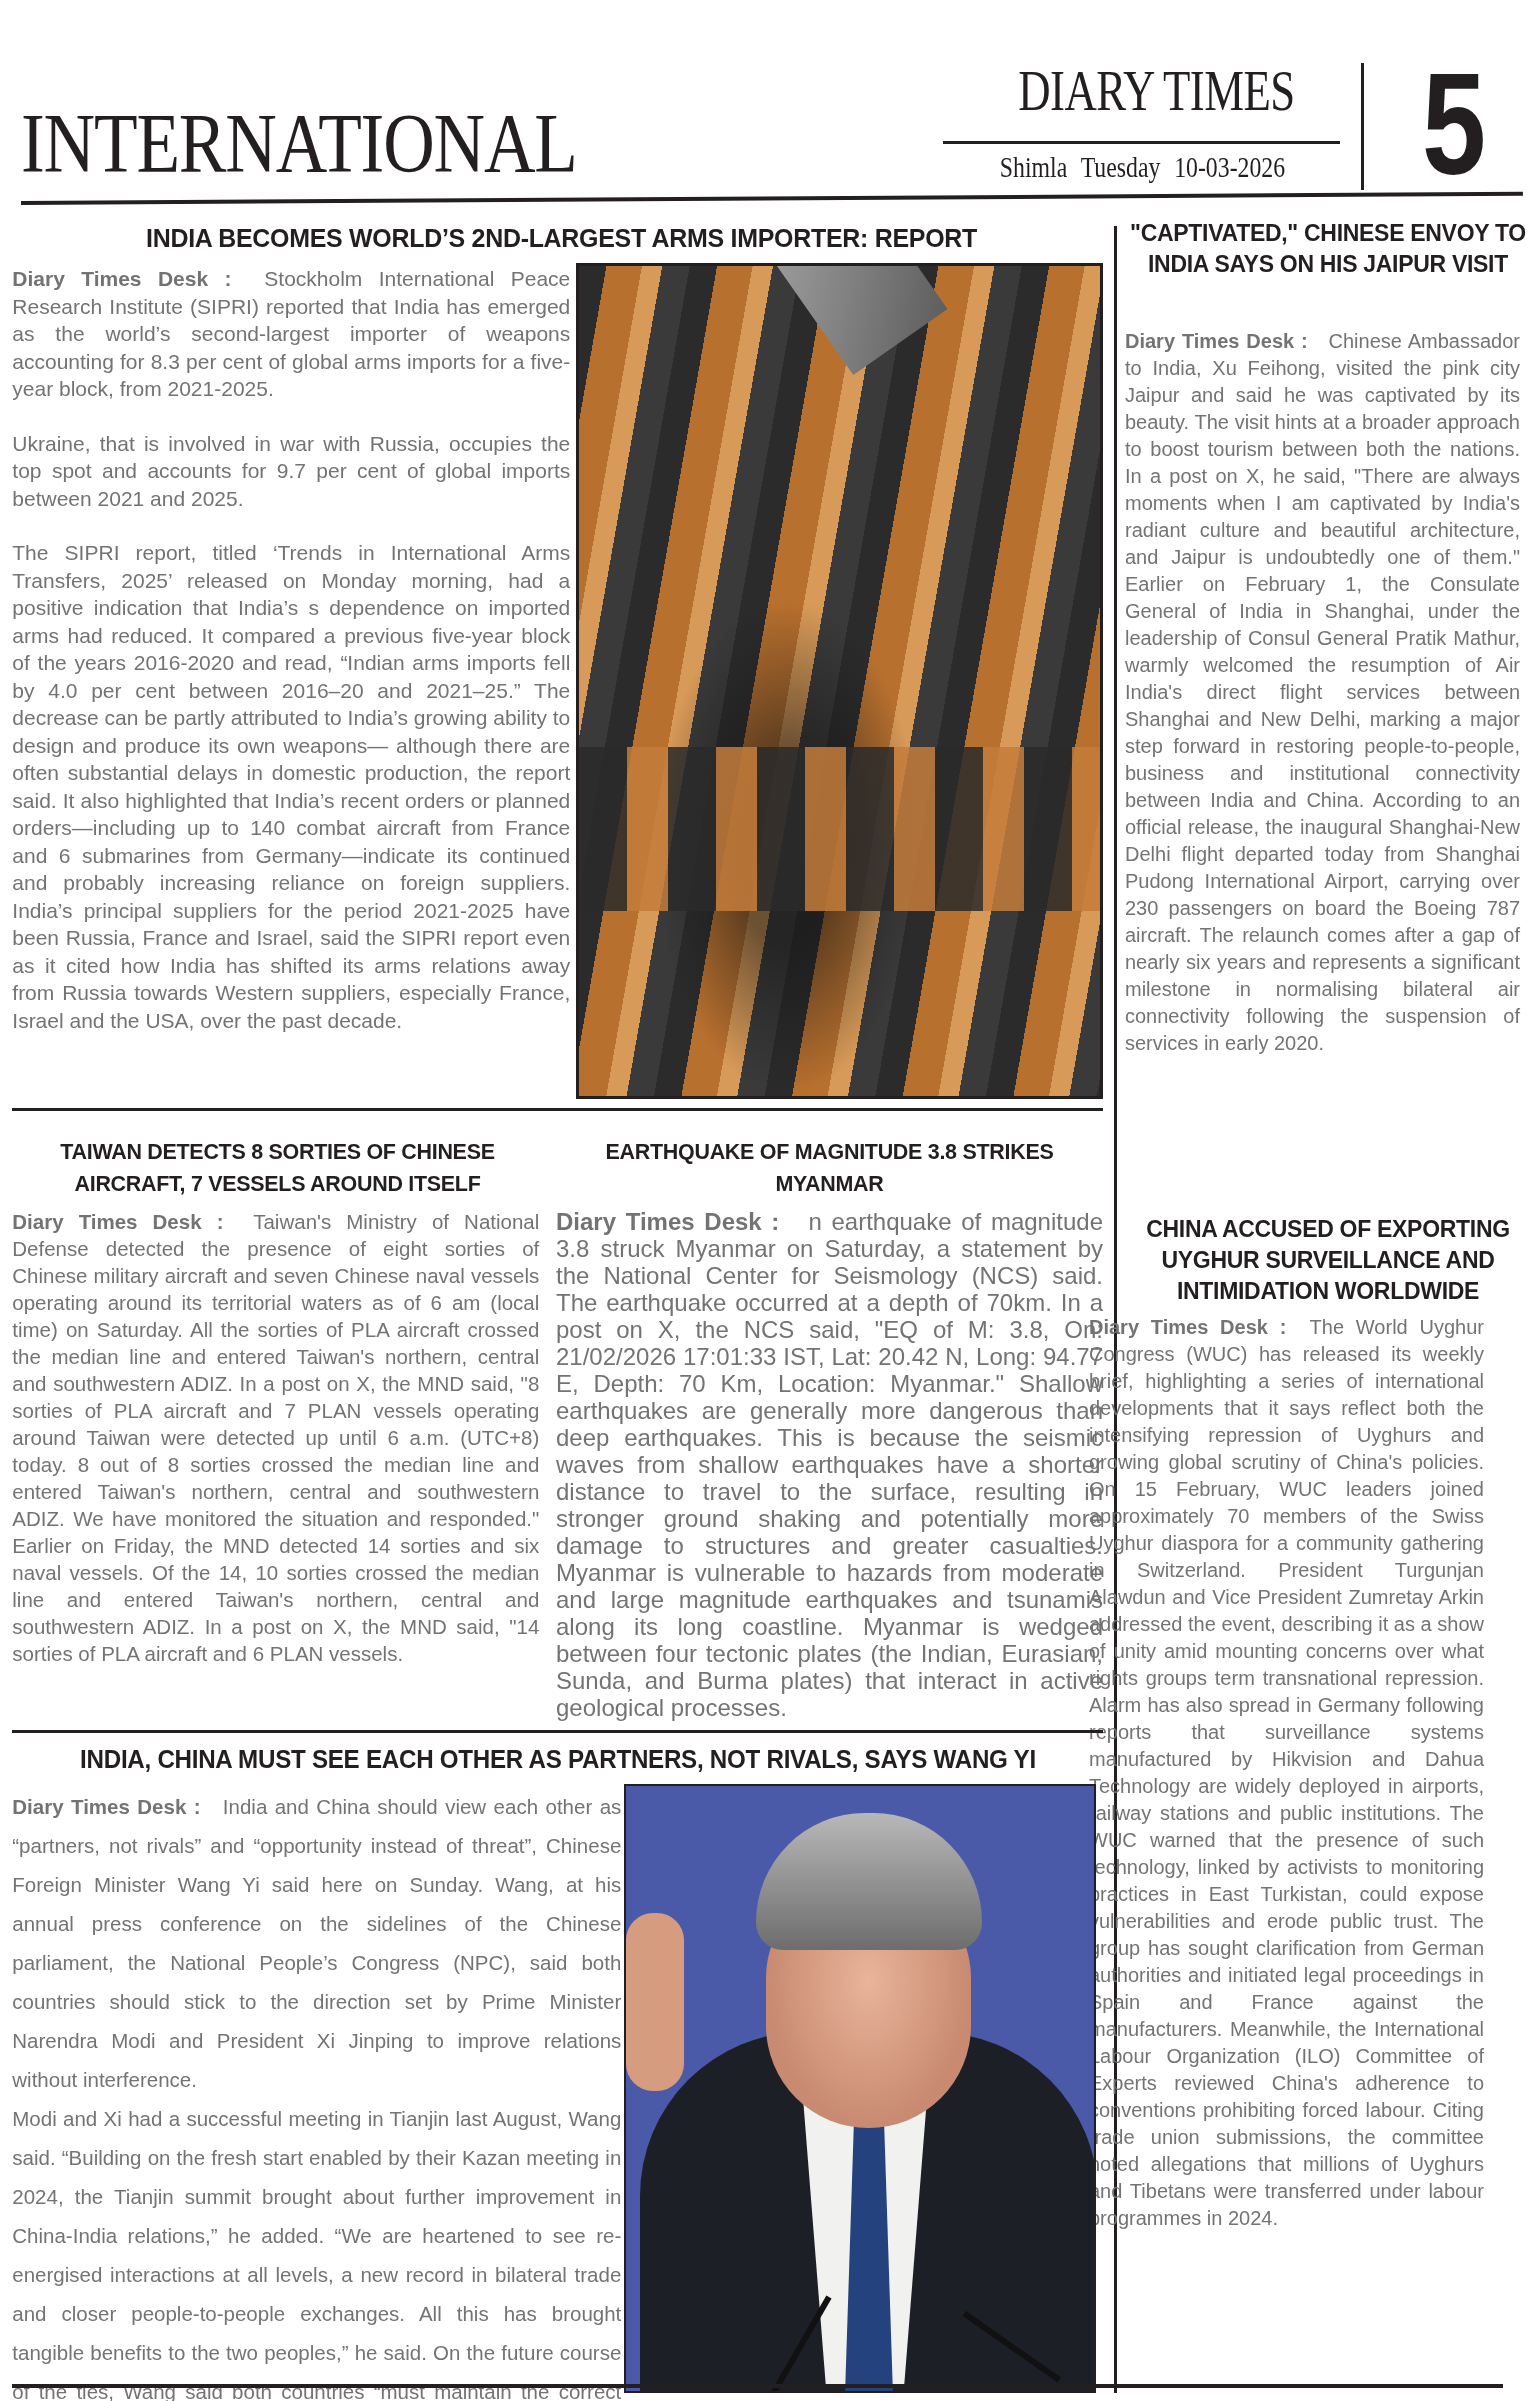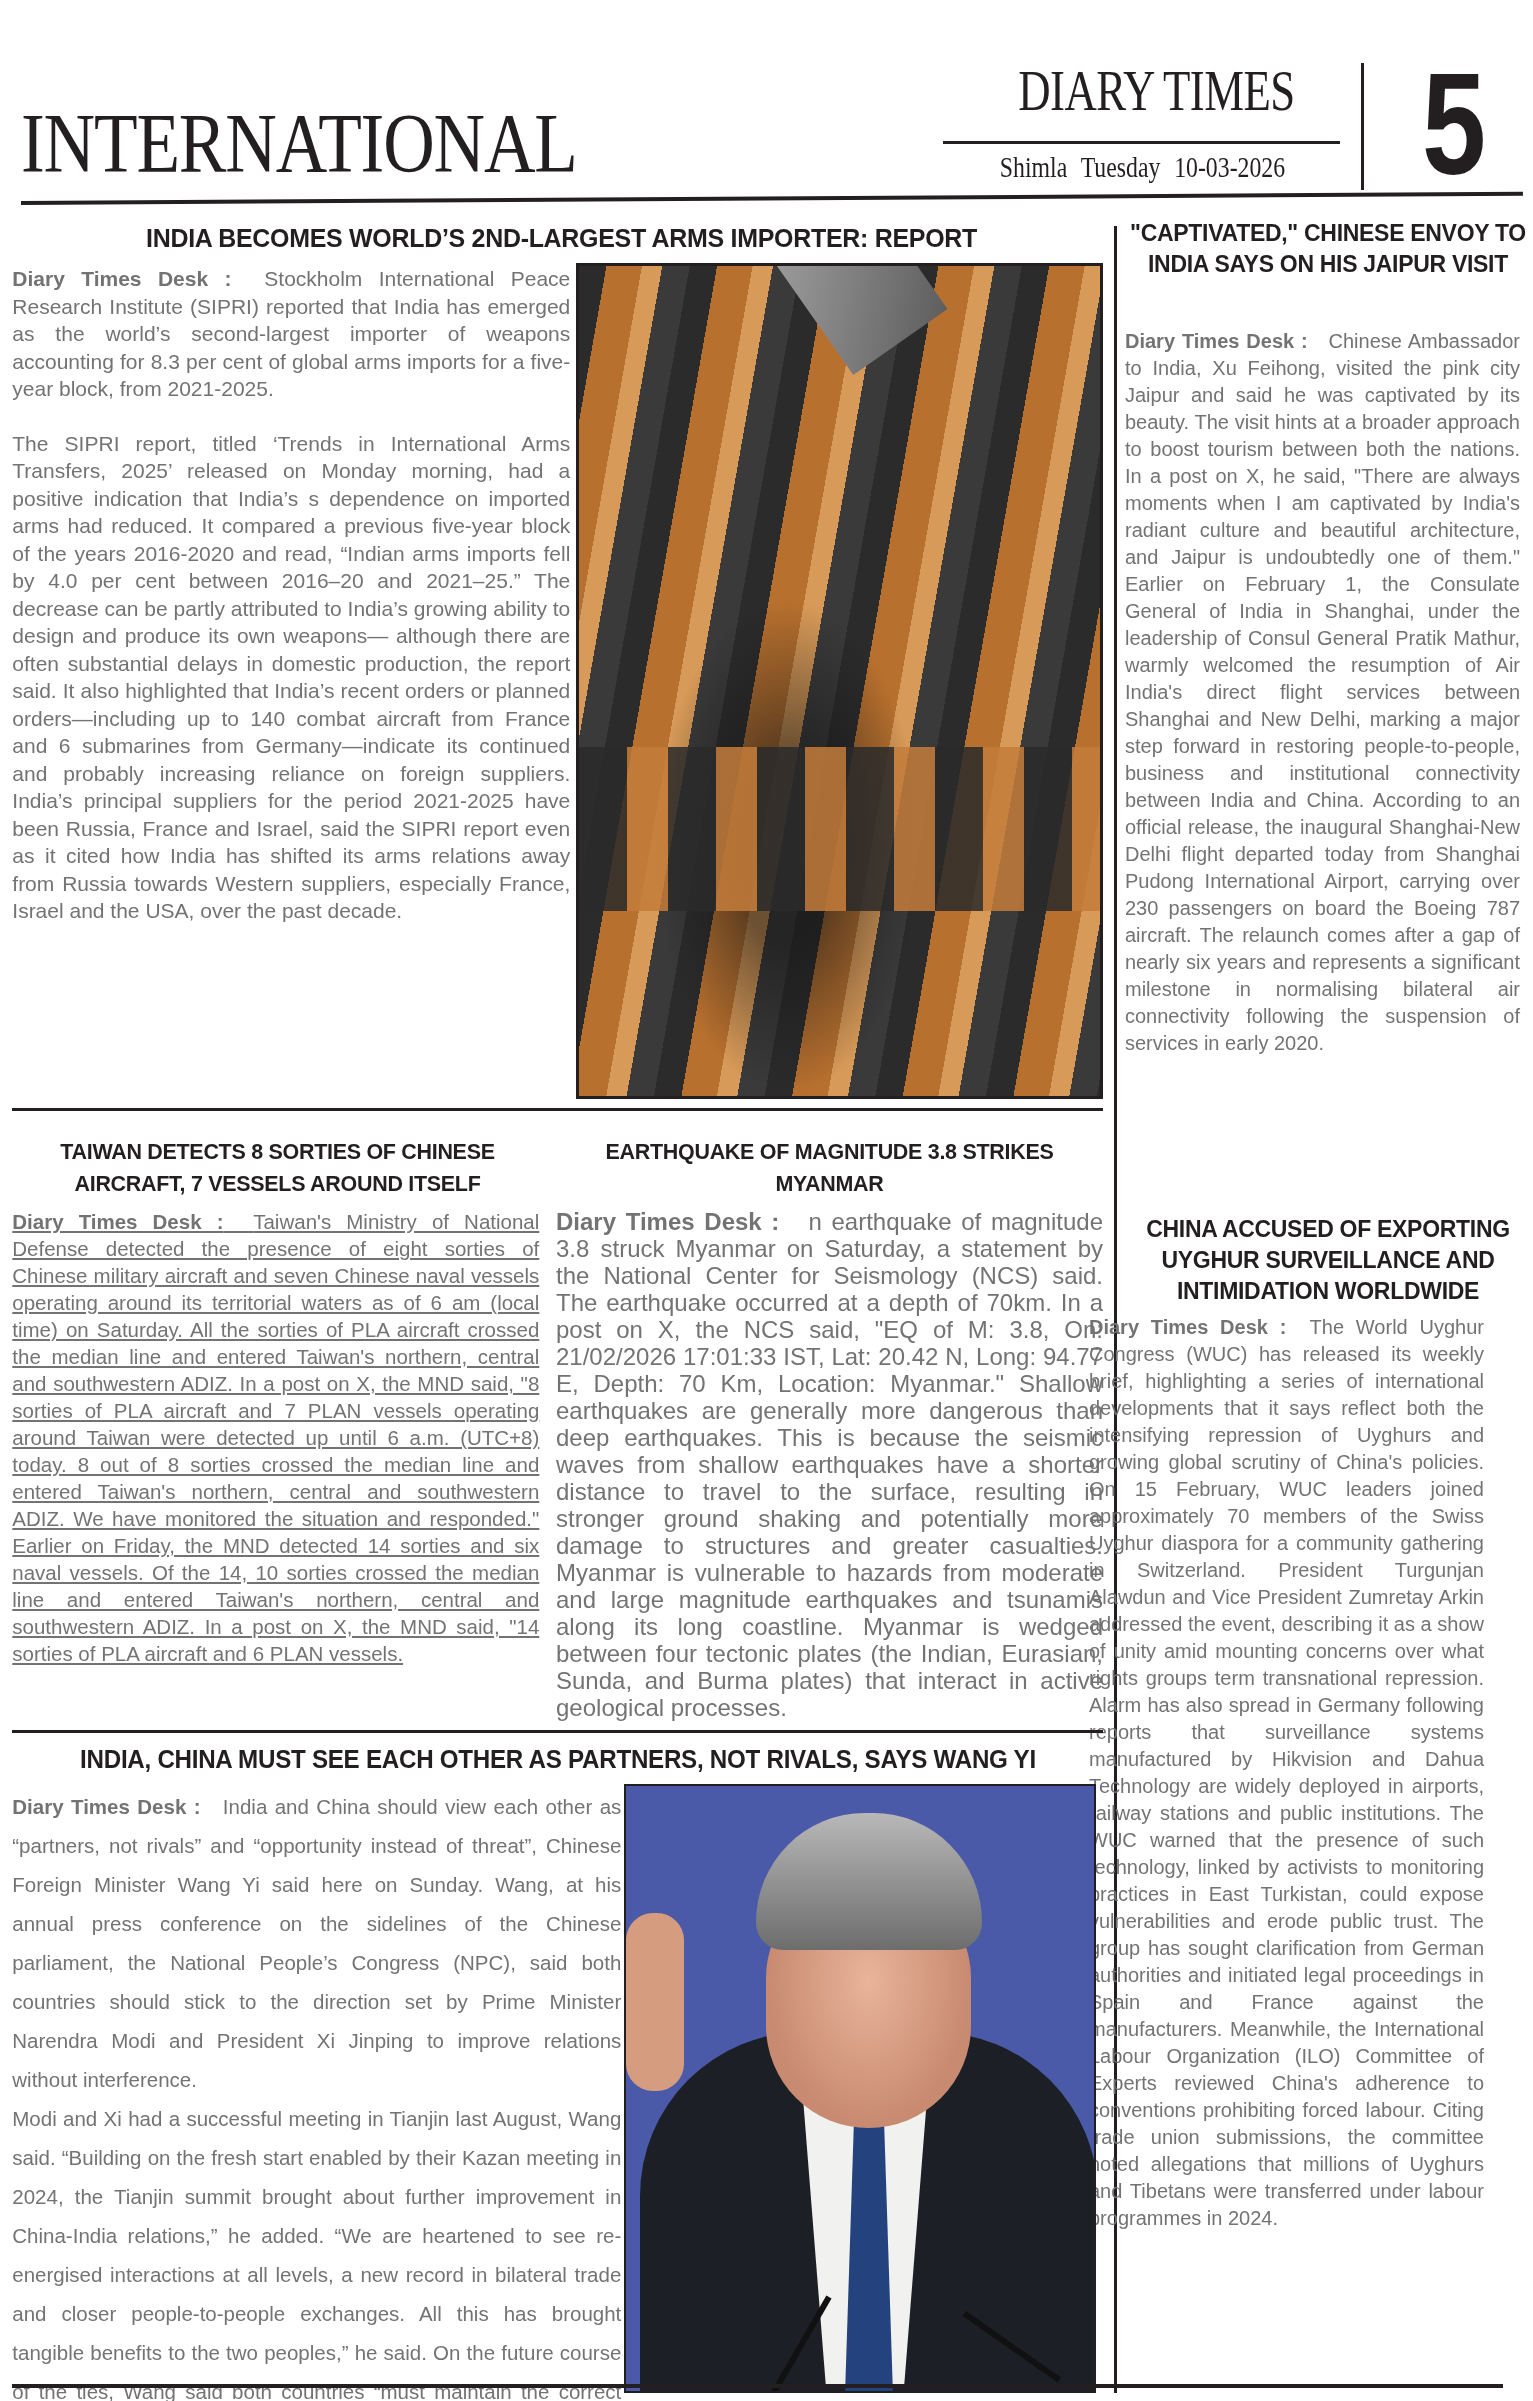--- a/index.html
+++ b/index.html
@@ -78,21 +78,21 @@
   #a2-head { left: 1128px; top: 218px; width: 400px; font-size: 23px; line-height: 31px; }
   #a2-body { left: 1125px; top: 328px; width: 395px; font-size: 20px; line-height: 27px; }
   #a5-head { left: 1128px; top: 1214px; width: 400px; font-size: 23px; line-height: 31px; }
   #a5-body { left: 1089px; top: 1314px; width: 395px; font-size: 20px; line-height: 27px; }
 
   
   .mid-rule-1 { left: 12.3px; top: 1108px; width: 1091px; height: 2.7px; }
 
   
   #a3-head { left: 13.7px; top: 1136px; width: 527px; font-size: 22.6px; line-height: 32px; transform: scaleX(0.95); }
-  #a3-body { left: 12.3px; top: 1208px; width: 527px; font-size: 20.5px; line-height: 27px; text-decoration: underline; }
+  #a3-body { left: 12.3px; top: 1208px; width: 527px; font-size: 20.5px; line-height: 27px; }
 
   
   #a4-head { left: 556px; top: 1136px; width: 547px; font-size: 22.6px; line-height: 32px; transform: scaleX(0.95); }
   #a4-body { left: 556px; top: 1208px; width: 547px; font-size: 24px; line-height: 27px; }
 
   .mid-rule-2 { left: 12.3px; top: 1730px; width: 1091px; height: 2.7px; }
 
   
   #a6-head { left: 13.7px; top: 1741px; width: 1088px; font-size: 26px; line-height: 36px; transform: scaleX(0.93); }
   #a6-body { left: 12.3px; top: 1787px; width: 609px; font-size: 20.5px; line-height: 39px; }
@@ -121,20 +121,21 @@
   <div class="dateline">Shimla  Tuesday  10-03-2026</div>
   <div class="masthead-vline vrule"></div>
   <div class="page-number">5</div>
   <div class="masthead-rule hrule"></div>
 </header>
 
 <article>
   <h2 id="a1-head" class="headline">INDIA BECOMES WORLD’S 2ND-LARGEST ARMS IMPORTER: REPORT</h2>
   <div id="a1-body" class="body-text">
     <p><span class="byline">Diary Times Desk :</span>&nbsp; <span>Stockholm International Peace Research Institute (SIPRI) reported that India has emerged as the world’s second-largest importer of weapons accounting for 8.3 per cent of global arms imports for a five-year block, from 2021-2025.</span></p>
+    <p>Ukraine, that is involved in war with Russia, occupies the top spot and accounts for 9.7 per cent of global imports between 2021 and 2025.</p>
     <p>The SIPRI report, titled ‘Trends in International Arms Transfers, 2025’ released on Monday morning, had a positive indication that India’s s dependence on imported arms had reduced. It compared a previous five-year block of the years 2016-2020 and read, “Indian arms imports fell by 4.0 per cent between 2016–20 and 2021–25.” The decrease can be partly attributed to India’s growing ability to design and produce its own weapons— although there are often substantial delays in domestic production, the report said. It also highlighted that India’s recent orders or planned orders—including up to 140 combat aircraft from France and 6 submarines from Germany—indicate its continued and probably increasing reliance on foreign suppliers. India’s principal suppliers for the period 2021-2025 have been Russia, France and Israel, said the SIPRI report even as it cited how India has shifted its arms relations away from Russia towards Western suppliers, especially France, Israel and the USA, over the past decade.</p>
   </div>
   <div class="photo-arms">
     <div class="clip"></div>
     <div class="belt"></div>
   </div>
 </article>
 
 <div class="vrule right-vrule"></div>
 

